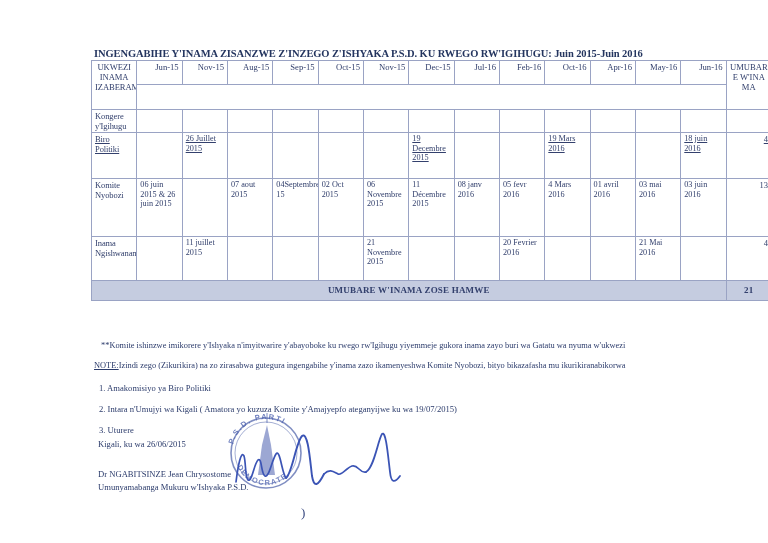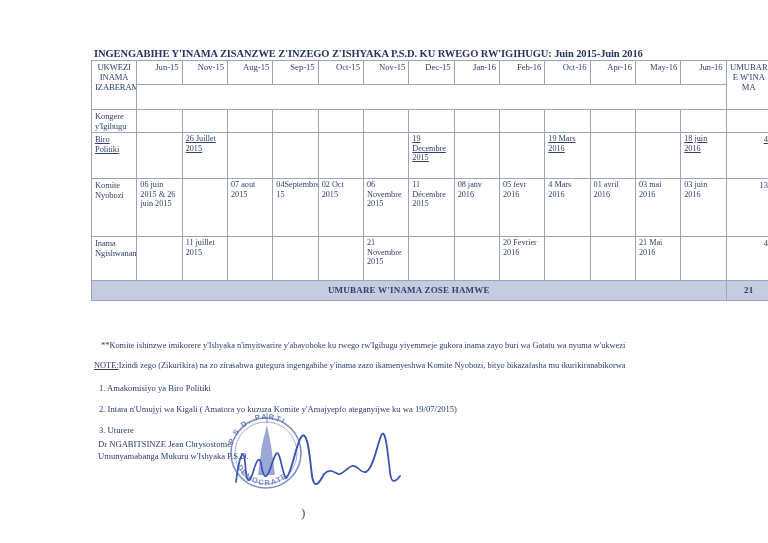--- a/index.html
+++ b/index.html
@@ -180,21 +180,21 @@
     <thead>
       <tr>
         <th class="hdr-corner" rowspan="2">UKWEZI INAMA IZABERAMO</th>
         <th class="hdr-month">Jun-15</th>
         <th class="hdr-month">Nov-15</th>
         <th class="hdr-month">Aug-15</th>
         <th class="hdr-month">Sep-15</th>
         <th class="hdr-month">Oct-15</th>
         <th class="hdr-month">Nov-15</th>
         <th class="hdr-month">Dec-15</th>
-        <th class="hdr-month">Jan-16</th>
+        <th class="hdr-month">Jul-16</th>
         <th class="hdr-month">Feb-16</th>
         <th class="hdr-month">Oct-16</th>
         <th class="hdr-month">Apr-16</th>
         <th class="hdr-month">May-16</th>
         <th class="hdr-month">Jun-16</th>
         <th class="hdr-total" rowspan="2">UMUBARE W'INAMA</th>
       </tr>
       <tr class="row-sub">
         <td colspan="13" style="border-left:1px solid #9aa3c4;"></td>
       </tr>
@@ -279,20 +279,21 @@
 
   <div class="note-main"><u>NOTE:</u><span>Izindi zego (Zikurikira) na zo zirasabwa gutegura ingengabihe y'inama zazo ikamenyeshwa Komite Nyobozi, bityo bikazafasha mu ikurikiranabikorwa</span></div>
 
   <div class="list-items">
     <div>1. Amakomisiyo ya Biro Politiki</div>
     <div>2. Intara n'Umujyi wa Kigali ( Amatora yo kuzuza Komite y'Amajyepfo ateganyijwe ku wa 19/07/2015)</div>
     <div>3. Uturere</div>
   </div>
 
   <div class="sign-block">
+    <div class="sign-place">Kigali, ku wa 26/06/2015</div>
     <div class="sign-name">Dr NGABITSINZE Jean Chrysostome</div>
     <div class="sign-role">Umunyamabanga Mukuru w'Ishyaka P.S.D.</div>
   </div>
 
   <div class="stamp">
     <svg width="96" height="96" viewBox="0 0 96 96" xmlns="http://www.w3.org/2000/svg">
       <defs>
         <path id="arcTop" d="M 14,48 A 34,34 0 0 1 82,48"></path>
         <path id="arcBot" d="M 16,48 A 32,32 0 0 0 80,48"></path>
       </defs>

